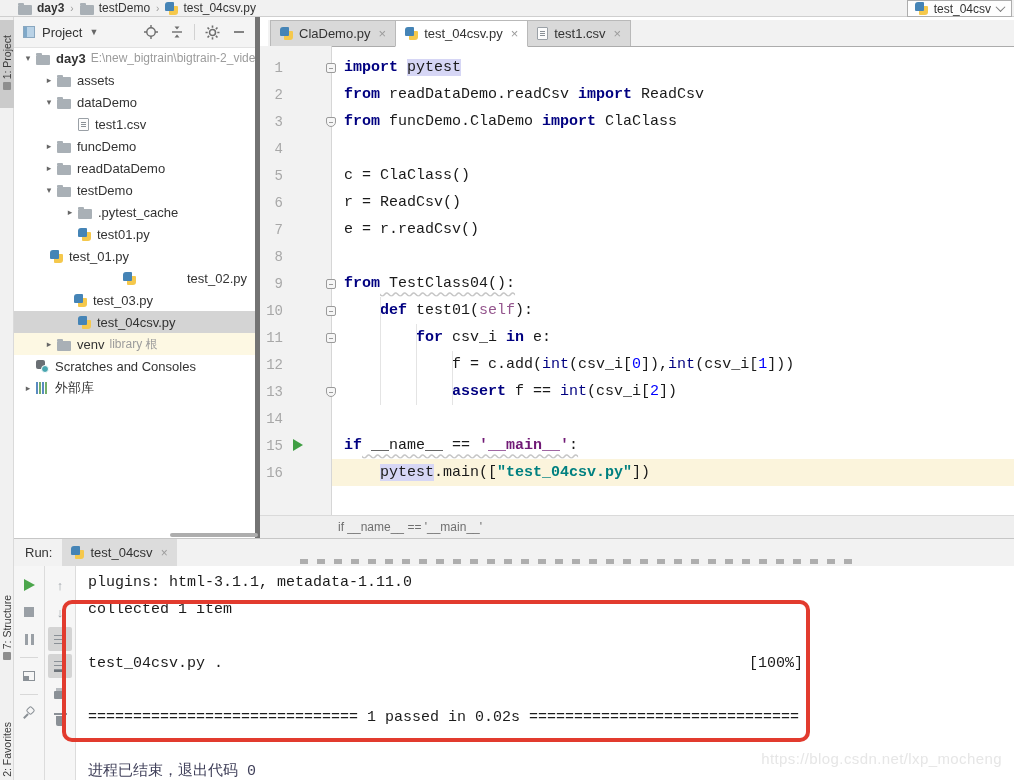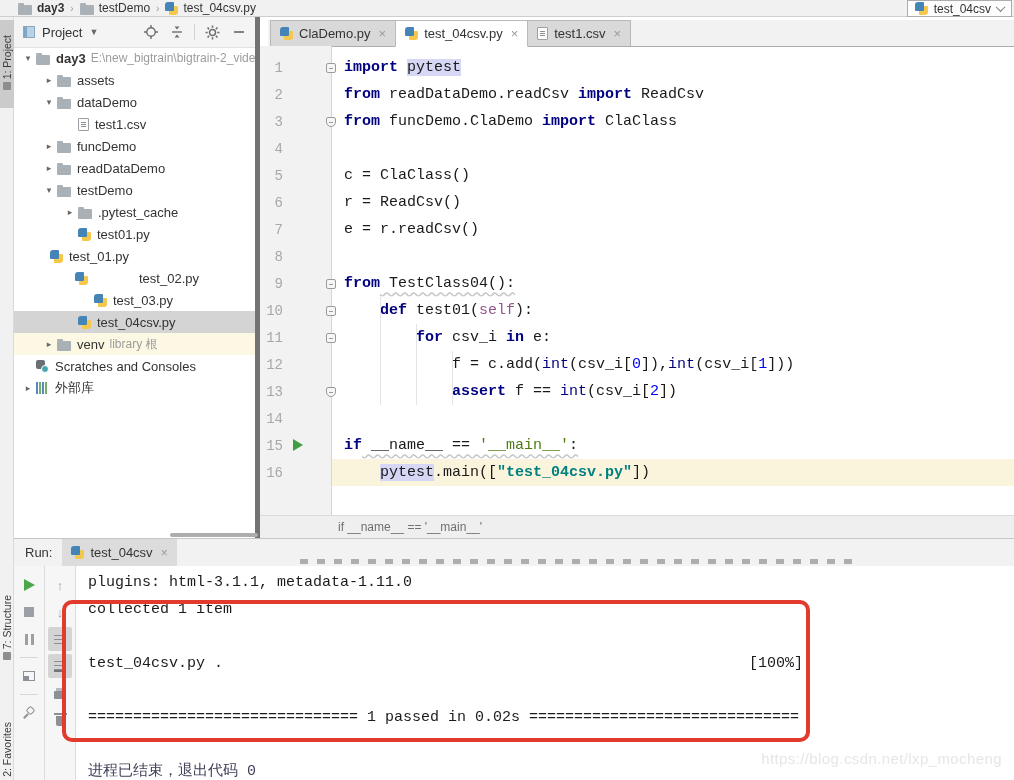--- a/index.html
+++ b/index.html
@@ -80,21 +80,21 @@
         background:linear-gradient(#9B9B9B,#9B9B9B) center/4px 1px no-repeat #F6F6F6}
   .fold-open::after{border-radius:2px}
   .fold-end::after{border-radius:2px 2px 5px 5px}
   .run-marker::after{content:'';position:absolute;left:10px;top:7px;width:0;height:0;border-left:10px solid #3F9E43;border-top:6.5px solid transparent;border-bottom:6.5px solid transparent}
   .code{flex:1;padding-top:8px;position:relative;font:15px "Liberation Mono",monospace;color:#1A1A1A}
   .cl{height:27px;line-height:27px;white-space:pre;padding-left:12px}
   .cl.hl-line{background:#FBF4DC}
   .tk-kw{color:#000080;font-weight:bold}
   .tk-kw2{color:#000080}
   .tk-str{color:#008080;font-weight:bold}
-  .tk-strwv{color:#4d7c0f;font-weight:normal;text-decoration:underline wavy #C6C6C6;text-underline-offset:4px}
+  .tk-strwv{color:#701a75;font-weight:bold;text-decoration:underline wavy #C6C6C6;text-underline-offset:4px}
   .tk-num{color:#0000FF}
   .tk-self{color:#94558D}
   .tk-lav{background:#D6D6F5}
   .tk-wv{text-decoration:underline wavy #C6C6C6;text-underline-offset:4px}
   .guide{position:absolute;width:1px;background:#E4E4E4}
   .editor-crumb{position:absolute;top:498px;left:0;width:754px;height:23px;background:#EFEFEF;border-top:1px solid #DADADA;
         font-size:12px;color:#6F6F6F;line-height:23px;padding-left:78px;box-sizing:border-box}
 
   
   .runpanel{position:absolute;left:0;top:538px;width:1014px;height:242px;background:#fff;border-top:1px solid #C6C6C6;box-sizing:border-box}
@@ -254,26 +254,26 @@
       <div class="tree-row" style="padding-left: 48px;">
         <span class="chev"></span>
         <span class="ic python-file-icon"></span>
         <span class="lbl">test01.py</span>
       </div>
       <div class="tree-row" style="padding-left: 20px;">
         <span class="chev"></span>
         <span class="ic python-file-icon"></span>
         <span class="lbl">test_01.py</span>
       </div>
-      <div class="tree-row" style=" gap: 45px;">
+      <div class="tree-row" style="padding-left: 48px; gap: 45px;">
         <span class="chev"></span>
         <span class="ic python-file-icon"></span>
         <span class="lbl">test_02.py</span>
       </div>
-      <div class="tree-row" style="padding-left: 64px;">
+      <div class="tree-row" style="padding-left: 44px;">
         <span class="chev"></span>
         <span class="ic python-file-icon"></span>
         <span class="lbl">test_03.py</span>
       </div>
       <div class="tree-row selected" style="padding-left: 48px;">
         <span class="chev"></span>
         <span class="ic python-file-icon"></span>
         <span class="lbl">test_04csv.py</span>
       </div>
       <div class="tree-row" style="padding-left: 27px; background: rgb(253, 248, 227);">

